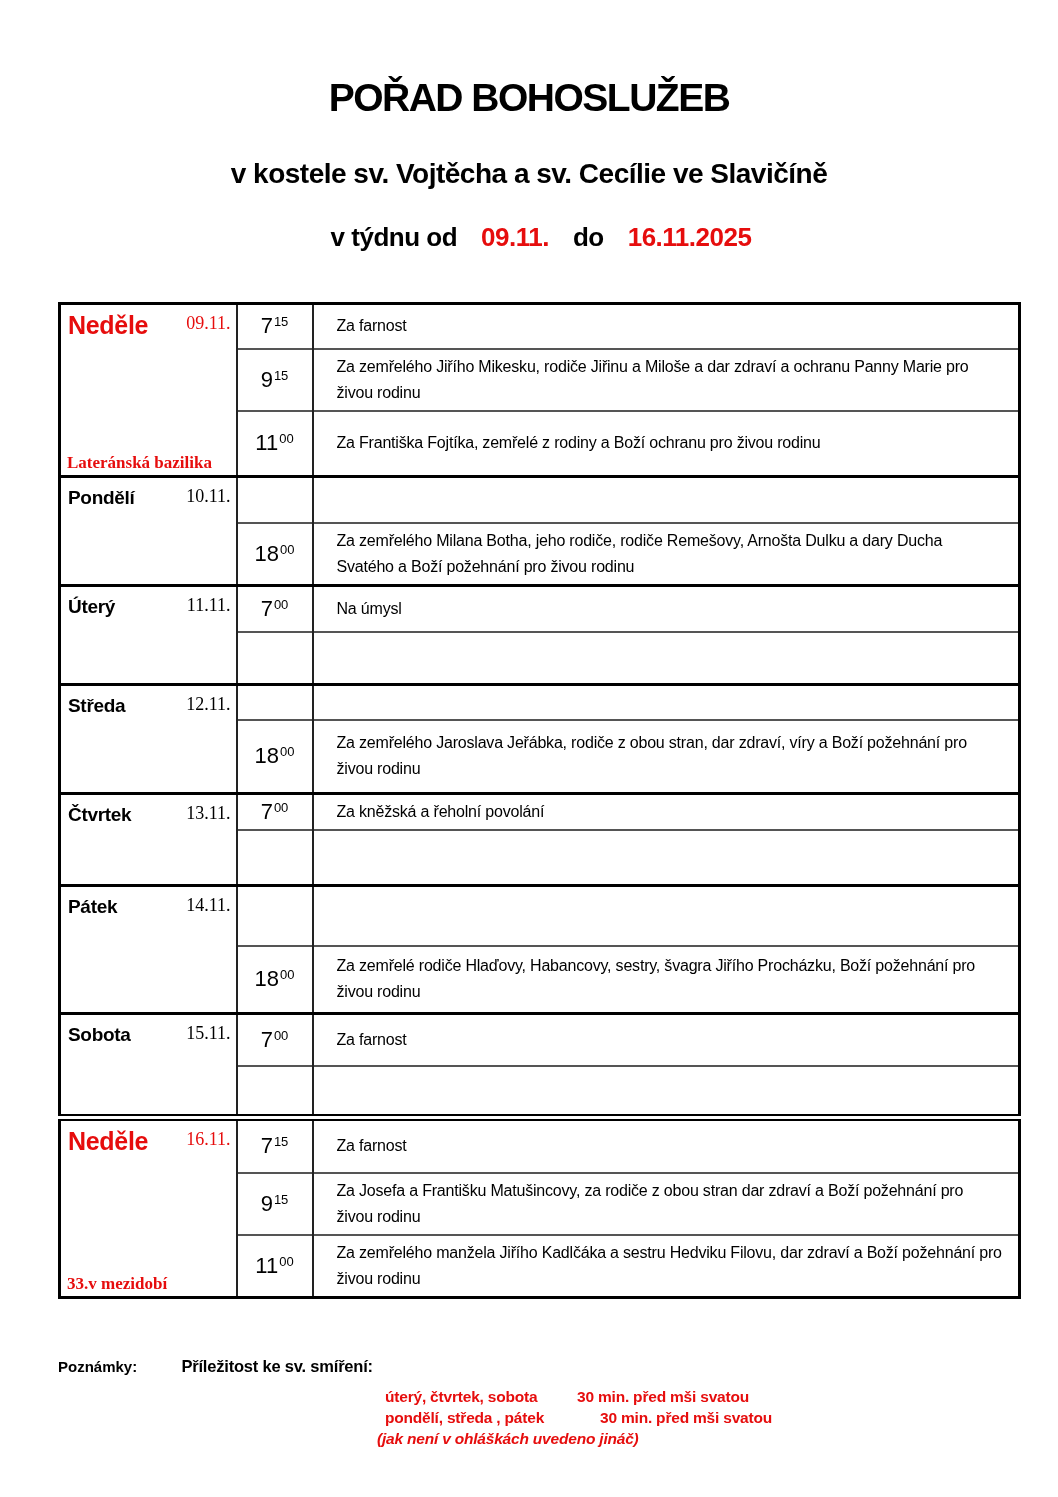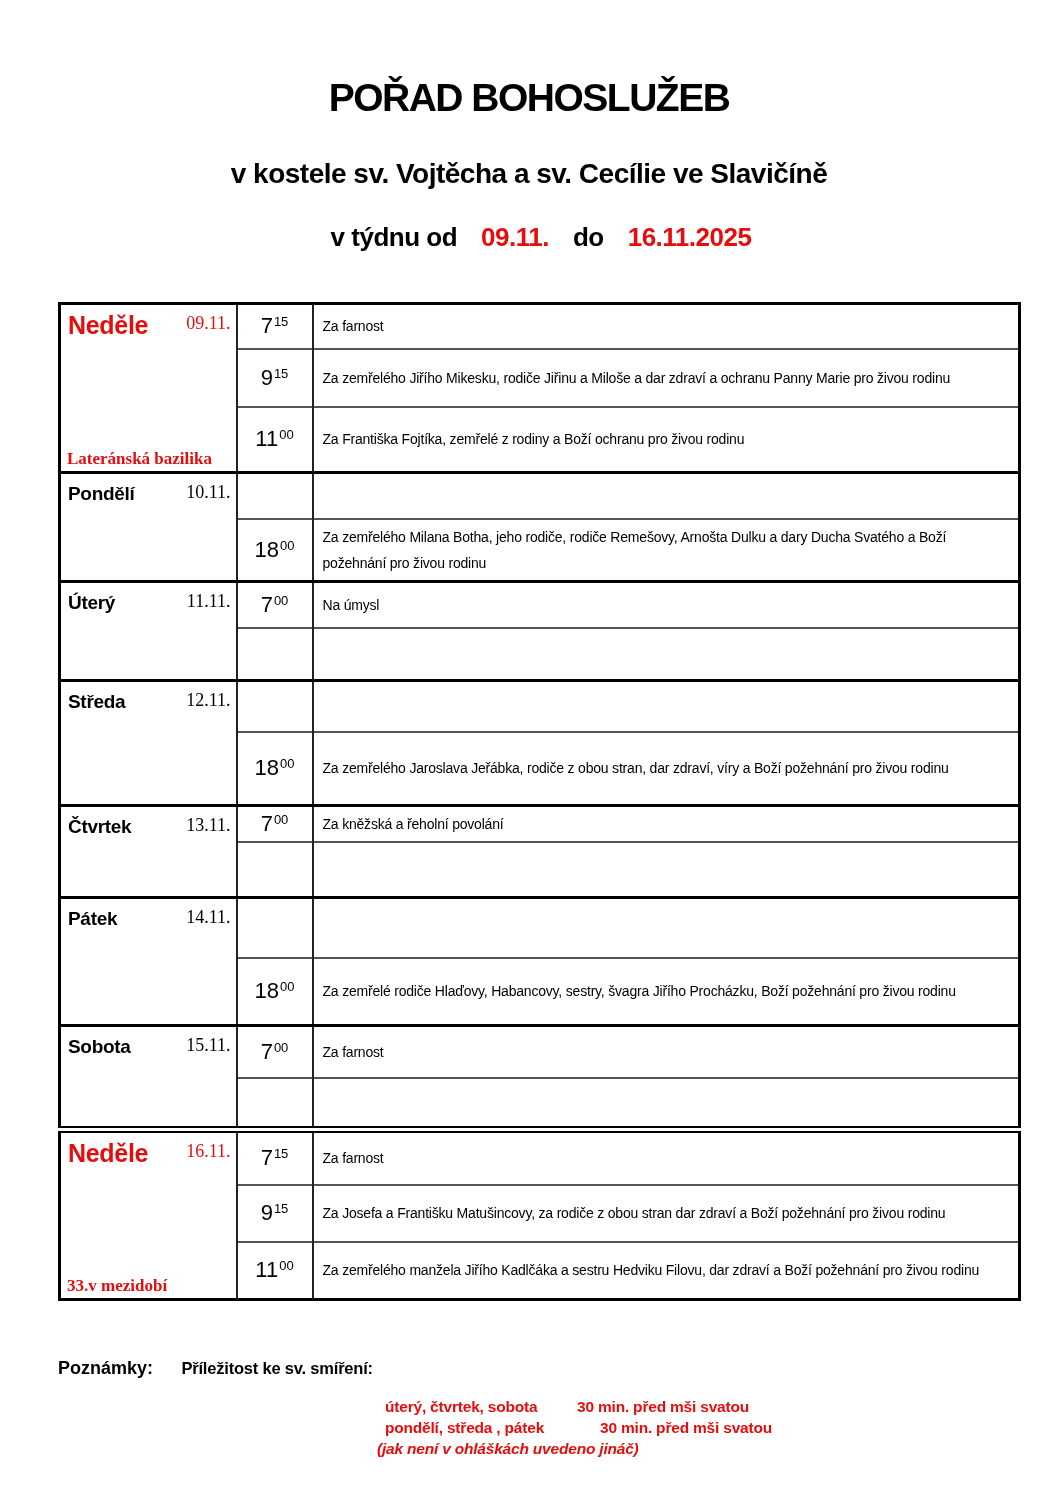--- a/index.html
+++ b/index.html
@@ -69,31 +69,31 @@
   }
 
   td.time {
     border-right: 2px solid #222;
     text-align: center;
     font-size: 22px;
   }
   td.time .tm { font-size: 13px; position: relative; top: -7px; margin-left: 1px; }
 
   td.desc {
-    padding: 4px 16px 4px 9px;
-    font-size: 14px;
+    padding: 4px 16px 4px 23px;
+    font-size: 16px;
     line-height: 26px;
     letter-spacing: -0.2px;
   }
 
   .footer { position: absolute; top: 1336px; left: 58px; width: 950px; }
-  .notes-label { display: inline-block; width: 119px; font-weight: bold; font-size: 18px; margin-top: 22px; }
+  .notes-label { display: inline-block; width: 119px; font-weight: bold; font-size: 15px; margin-top: 22px; }
   .confession-label { font-weight: bold; font-size: 16.5px; letter-spacing: -0.2px; }
   .confession-times {
-    margin-left: 327px; margin-top: 17px;
+    margin-left: 327px; margin-top: 10px;
     color: #e60d0d; font-weight: bold; font-size: 15.5px; line-height: 21px;
     letter-spacing: -0.2px;
   }
   .confession-times .days { display: inline-block; }
   .confession-times .l1 { min-width: 192px; }
   .confession-times .l2 { min-width: 215px; }
   .disclaimer { font-style: italic; margin-left: -8px; }
 </style>
 </head>
 <body>
@@ -153,21 +153,21 @@
         </div>
       </td>
       <td class="time"><span class="th">7</span><span class="tm">00</span></td>
       <td class="desc">Na úmysl</td>
     </tr>
     <tr class="sub" style="height:52px">
       <td class="time"><span class="th"></span><span class="tm"></span></td>
       <td class="desc"></td>
     </tr>
 
-    <tr class="day-start" style="height:52px">
+    <tr class="day-start" style="height:36px">
       <td class="day" rowspan="2">
         <div class="day-head">
           <span class="day-name">Středa</span>
           <span class="day-date">12.11.</span>
         </div>
       </td>
       <td class="time"><span class="th"></span><span class="tm"></span></td>
       <td class="desc"></td>
     </tr>
     <tr class="sub" style="height:73px">

